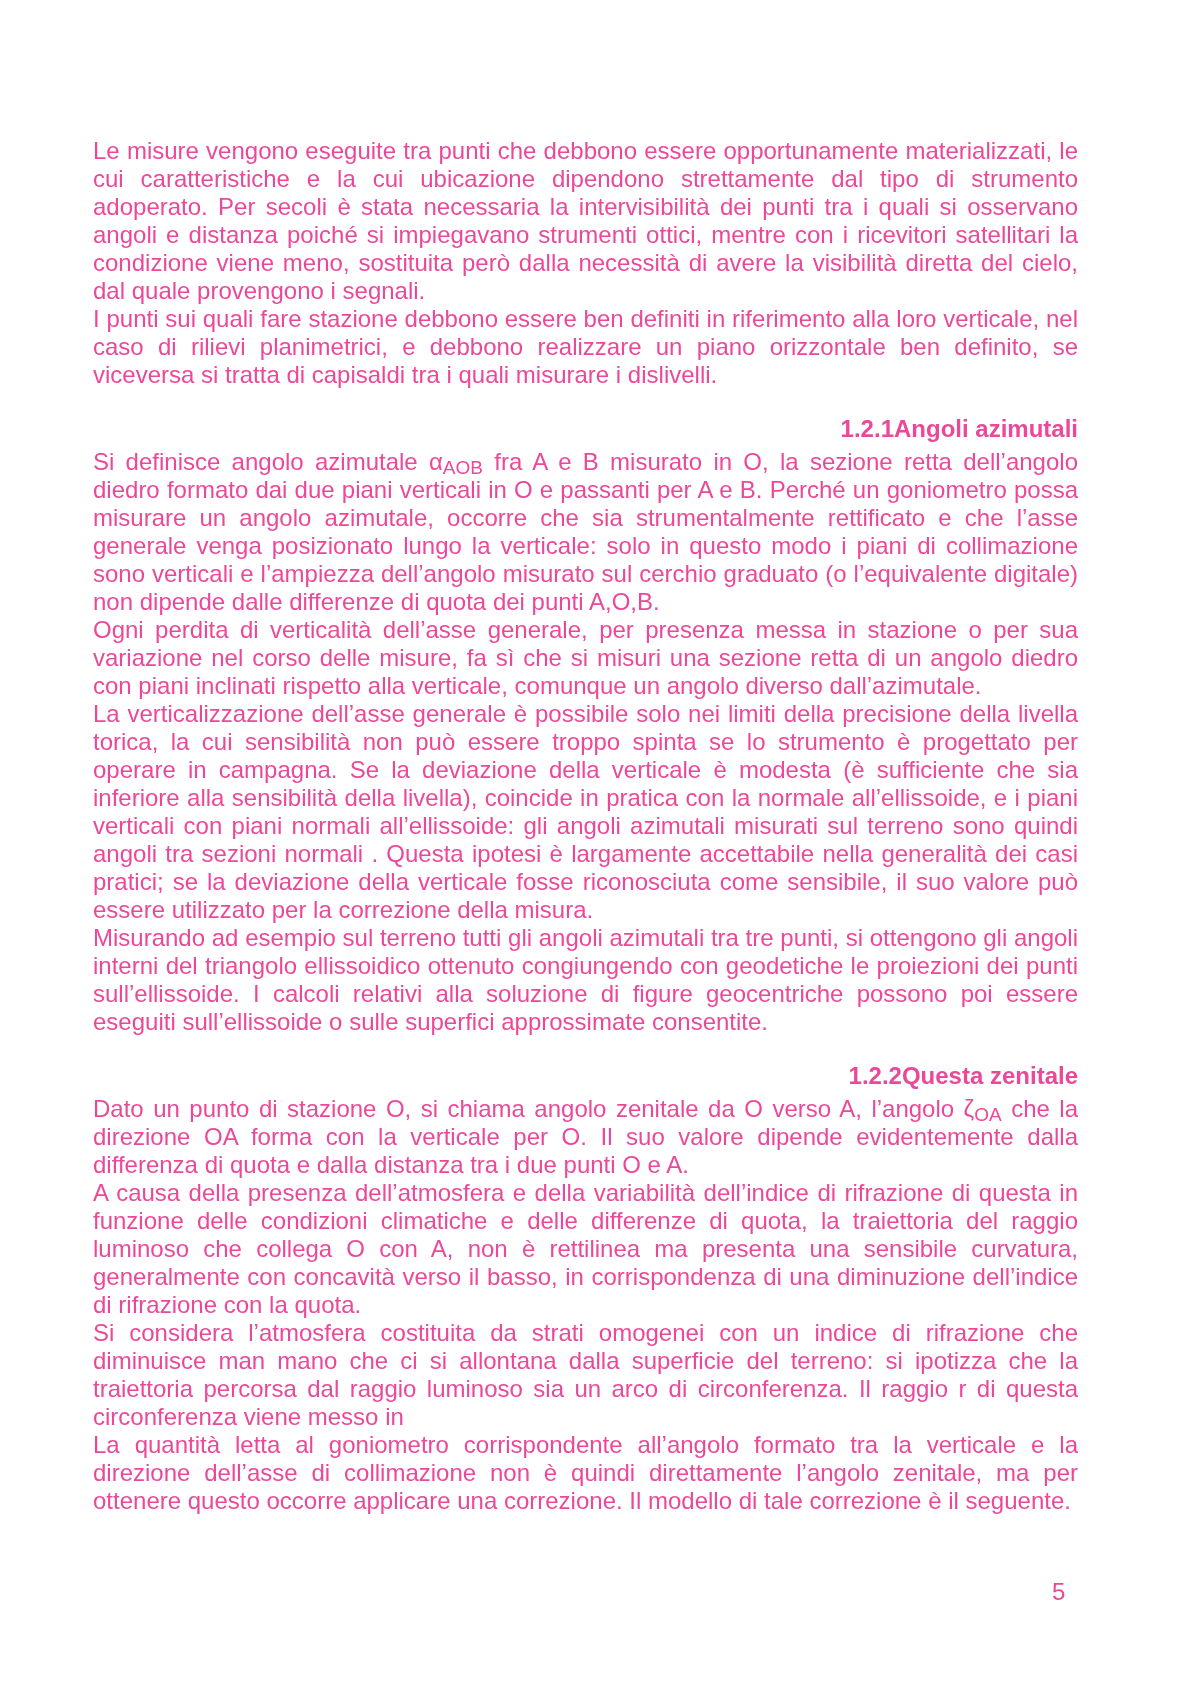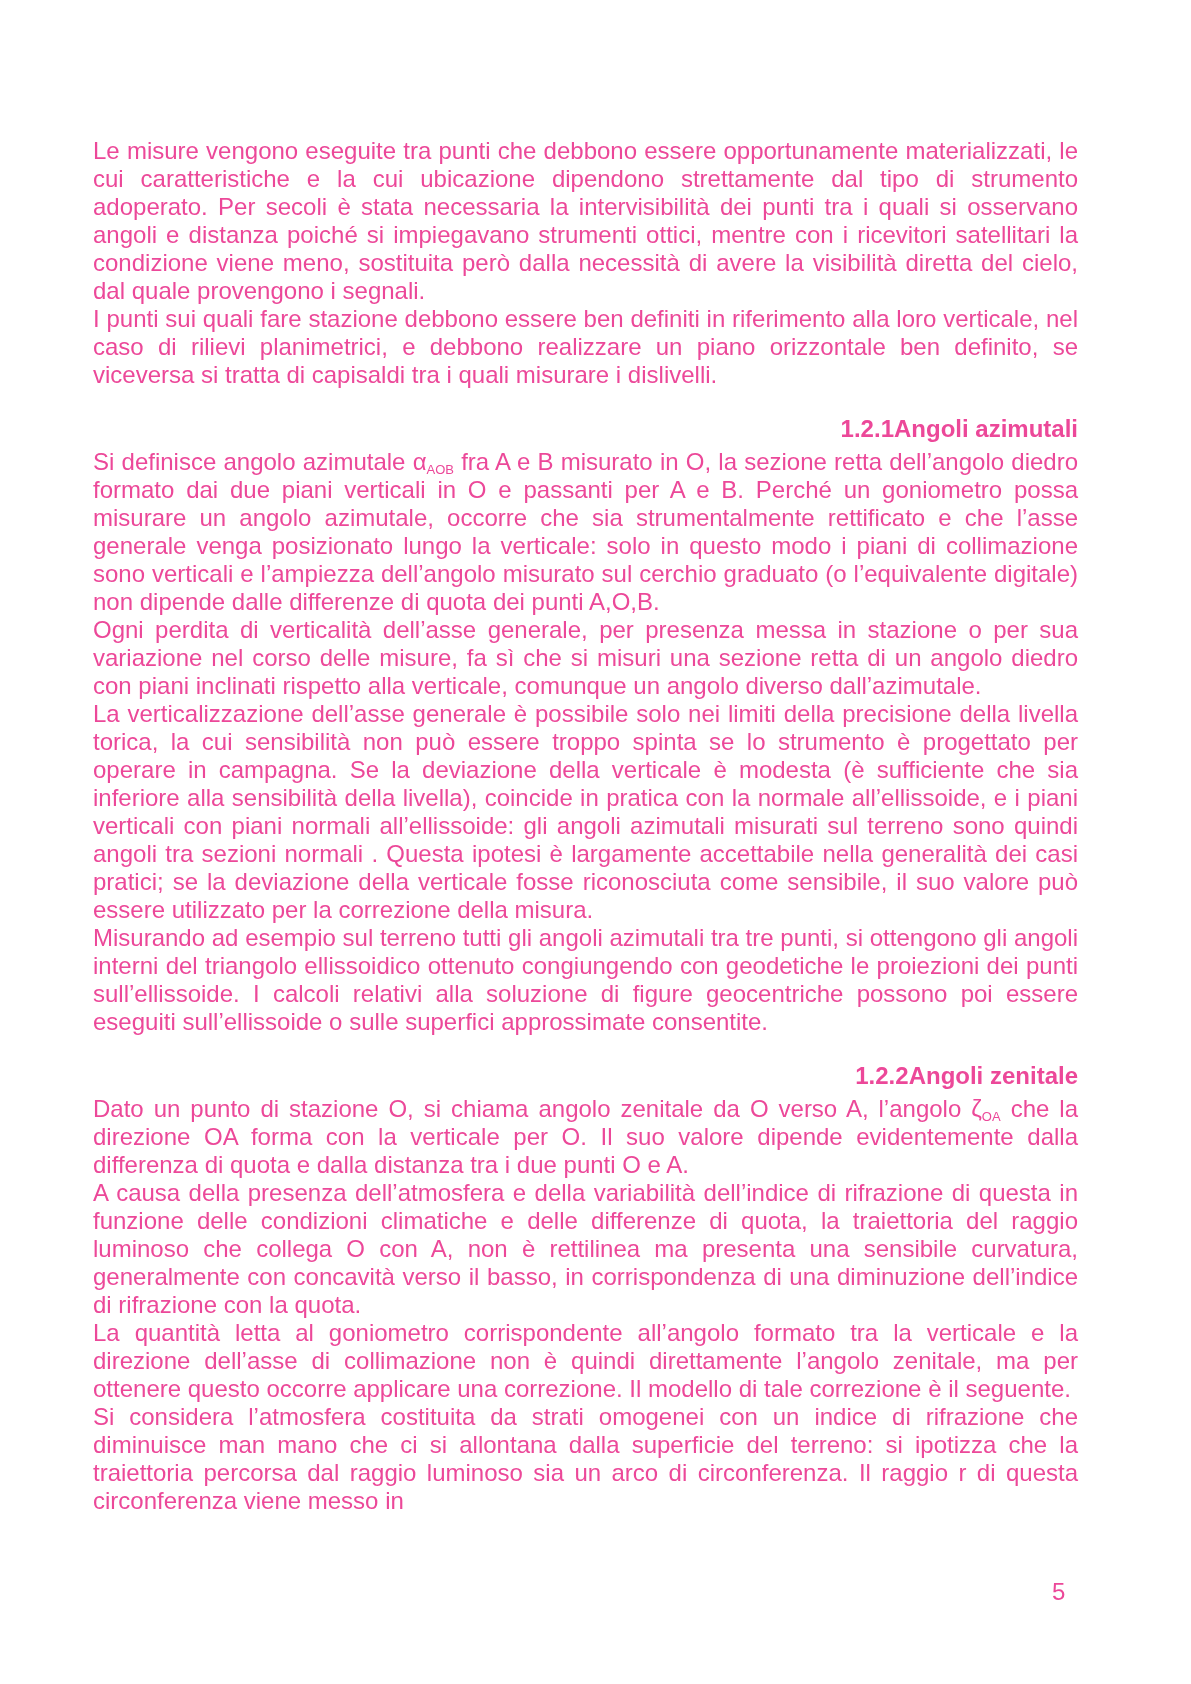--- a/index.html
+++ b/index.html
@@ -35,21 +35,21 @@
     font-weight: bold;
     margin: 26px 0 5px 0;
     padding: 0;
     text-align: right;
   }
   .hnum {
     display: inline-block;
     width: 92px;
   }
   sub.ss {
-    font-size: 13px;
+    font-size: 19px;
     line-height: 0;
     vertical-align: -4px;
   }
   .page-num {
     position: absolute;
     left: 1052px;
     top: 1578px;
     font-size: 24px;
     line-height: 28px;
   }
@@ -63,23 +63,23 @@
     <p>Le misure vengono eseguite tra punti che debbono essere opportunamente materializzati, le cui caratteristiche e la cui ubicazione dipendono strettamente dal tipo di strumento adoperato. Per secoli è stata necessaria la intervisibilità dei punti tra i quali si osservano angoli e distanza poiché si impiegavano strumenti ottici, mentre con i ricevitori satellitari la condizione viene meno, sostituita però dalla necessità di avere la visibilità diretta del cielo, dal quale provengono i segnali.</p>
     <p>I punti sui quali fare stazione debbono essere ben definiti in riferimento alla loro verticale, nel caso di rilievi planimetrici, e debbono realizzare un piano orizzontale ben definito, se viceversa si tratta di capisaldi tra i quali misurare i dislivelli.</p>
 
     <h2 class="sec"><span class="hnum">1.2.1</span><span>Angoli azimutali</span></h2>
 
     <p><span>Si definisce angolo azimutale α</span><sub class="ss">AOB</sub><span> fra A e B misurato in O, la sezione retta dell’angolo diedro formato dai due piani verticali in O e passanti per A e B. Perché un goniometro possa misurare un angolo azimutale, occorre che sia strumentalmente rettificato e che l’asse generale venga posizionato lungo la verticale: solo in questo modo i piani di collimazione sono verticali e l’ampiezza dell’angolo misurato sul cerchio graduato (o l’equivalente digitale) non dipende dalle differenze di quota dei punti A,O,B.</span></p>
     <p>Ogni perdita di verticalità dell’asse generale, per presenza messa in stazione o per sua variazione nel corso delle misure, fa sì che si misuri una sezione retta di un angolo diedro con piani inclinati rispetto alla verticale, comunque un angolo diverso dall’azimutale.</p>
     <p>La verticalizzazione dell’asse generale è possibile solo nei limiti della precisione della livella torica, la cui sensibilità non può essere troppo spinta se lo strumento è progettato per operare in campagna. Se la deviazione della verticale è modesta (è sufficiente che sia inferiore alla sensibilità della livella), coincide in pratica con la normale all’ellissoide, e i piani verticali con piani normali all’ellissoide: gli angoli azimutali misurati sul terreno sono quindi angoli tra sezioni normali . Questa ipotesi è largamente accettabile nella generalità dei casi pratici; se la deviazione della verticale fosse riconosciuta come sensibile, il suo valore può essere utilizzato per la correzione della misura.</p>
     <p>Misurando ad esempio sul terreno tutti gli angoli azimutali tra tre punti, si ottengono gli angoli interni del triangolo ellissoidico ottenuto congiungendo con geodetiche le proiezioni dei punti sull’ellissoide. I calcoli relativi alla soluzione di figure geocentriche possono poi essere eseguiti sull’ellissoide o sulle superfici approssimate consentite.</p>
 
-    <h2 class="sec"><span class="hnum">1.2.2</span><span>Angoli zenitale</span></h2>
+    <h2 class="sec"><span class="hnum">1.2.2</span><span>Questa zenitale</span></h2>
 
     <p><span>Dato un punto di stazione O, si chiama angolo zenitale  da O verso A, l’angolo ζ</span><sub class="ss">OA</sub><span> che la direzione OA forma con la verticale per O. Il suo valore dipende evidentemente dalla differenza di quota e dalla distanza tra i due punti O e A.</span></p>
     <p>A causa della presenza dell’atmosfera e della variabilità dell’indice di rifrazione di questa in funzione delle condizioni climatiche e delle differenze di quota, la traiettoria del raggio luminoso che collega O con A, non è rettilinea ma presenta una sensibile curvatura, generalmente con concavità verso il basso, in corrispondenza di una diminuzione dell’indice di rifrazione con la quota.</p>
+    <p>Si considera l’atmosfera costituita da strati omogenei con un indice di rifrazione che diminuisce man mano che ci si allontana dalla superficie del terreno: si ipotizza che la traiettoria percorsa dal raggio luminoso sia un arco di circonferenza. Il raggio r di questa circonferenza viene messo in</p>
     <p>La quantità letta al goniometro corrispondente all’angolo formato tra la verticale e la direzione dell’asse di collimazione non è quindi direttamente l’angolo zenitale, ma per ottenere questo occorre applicare una correzione. Il modello di tale correzione è il seguente.</p>
-    <p>Si considera l’atmosfera costituita da strati omogenei con un indice di rifrazione che diminuisce man mano che ci si allontana dalla superficie del terreno: si ipotizza che la traiettoria percorsa dal raggio luminoso sia un arco di circonferenza. Il raggio r di questa circonferenza viene messo in</p>
 
   </div>
 
   <div class="page-num">5</div>
 </div>
 
 </body></html>

